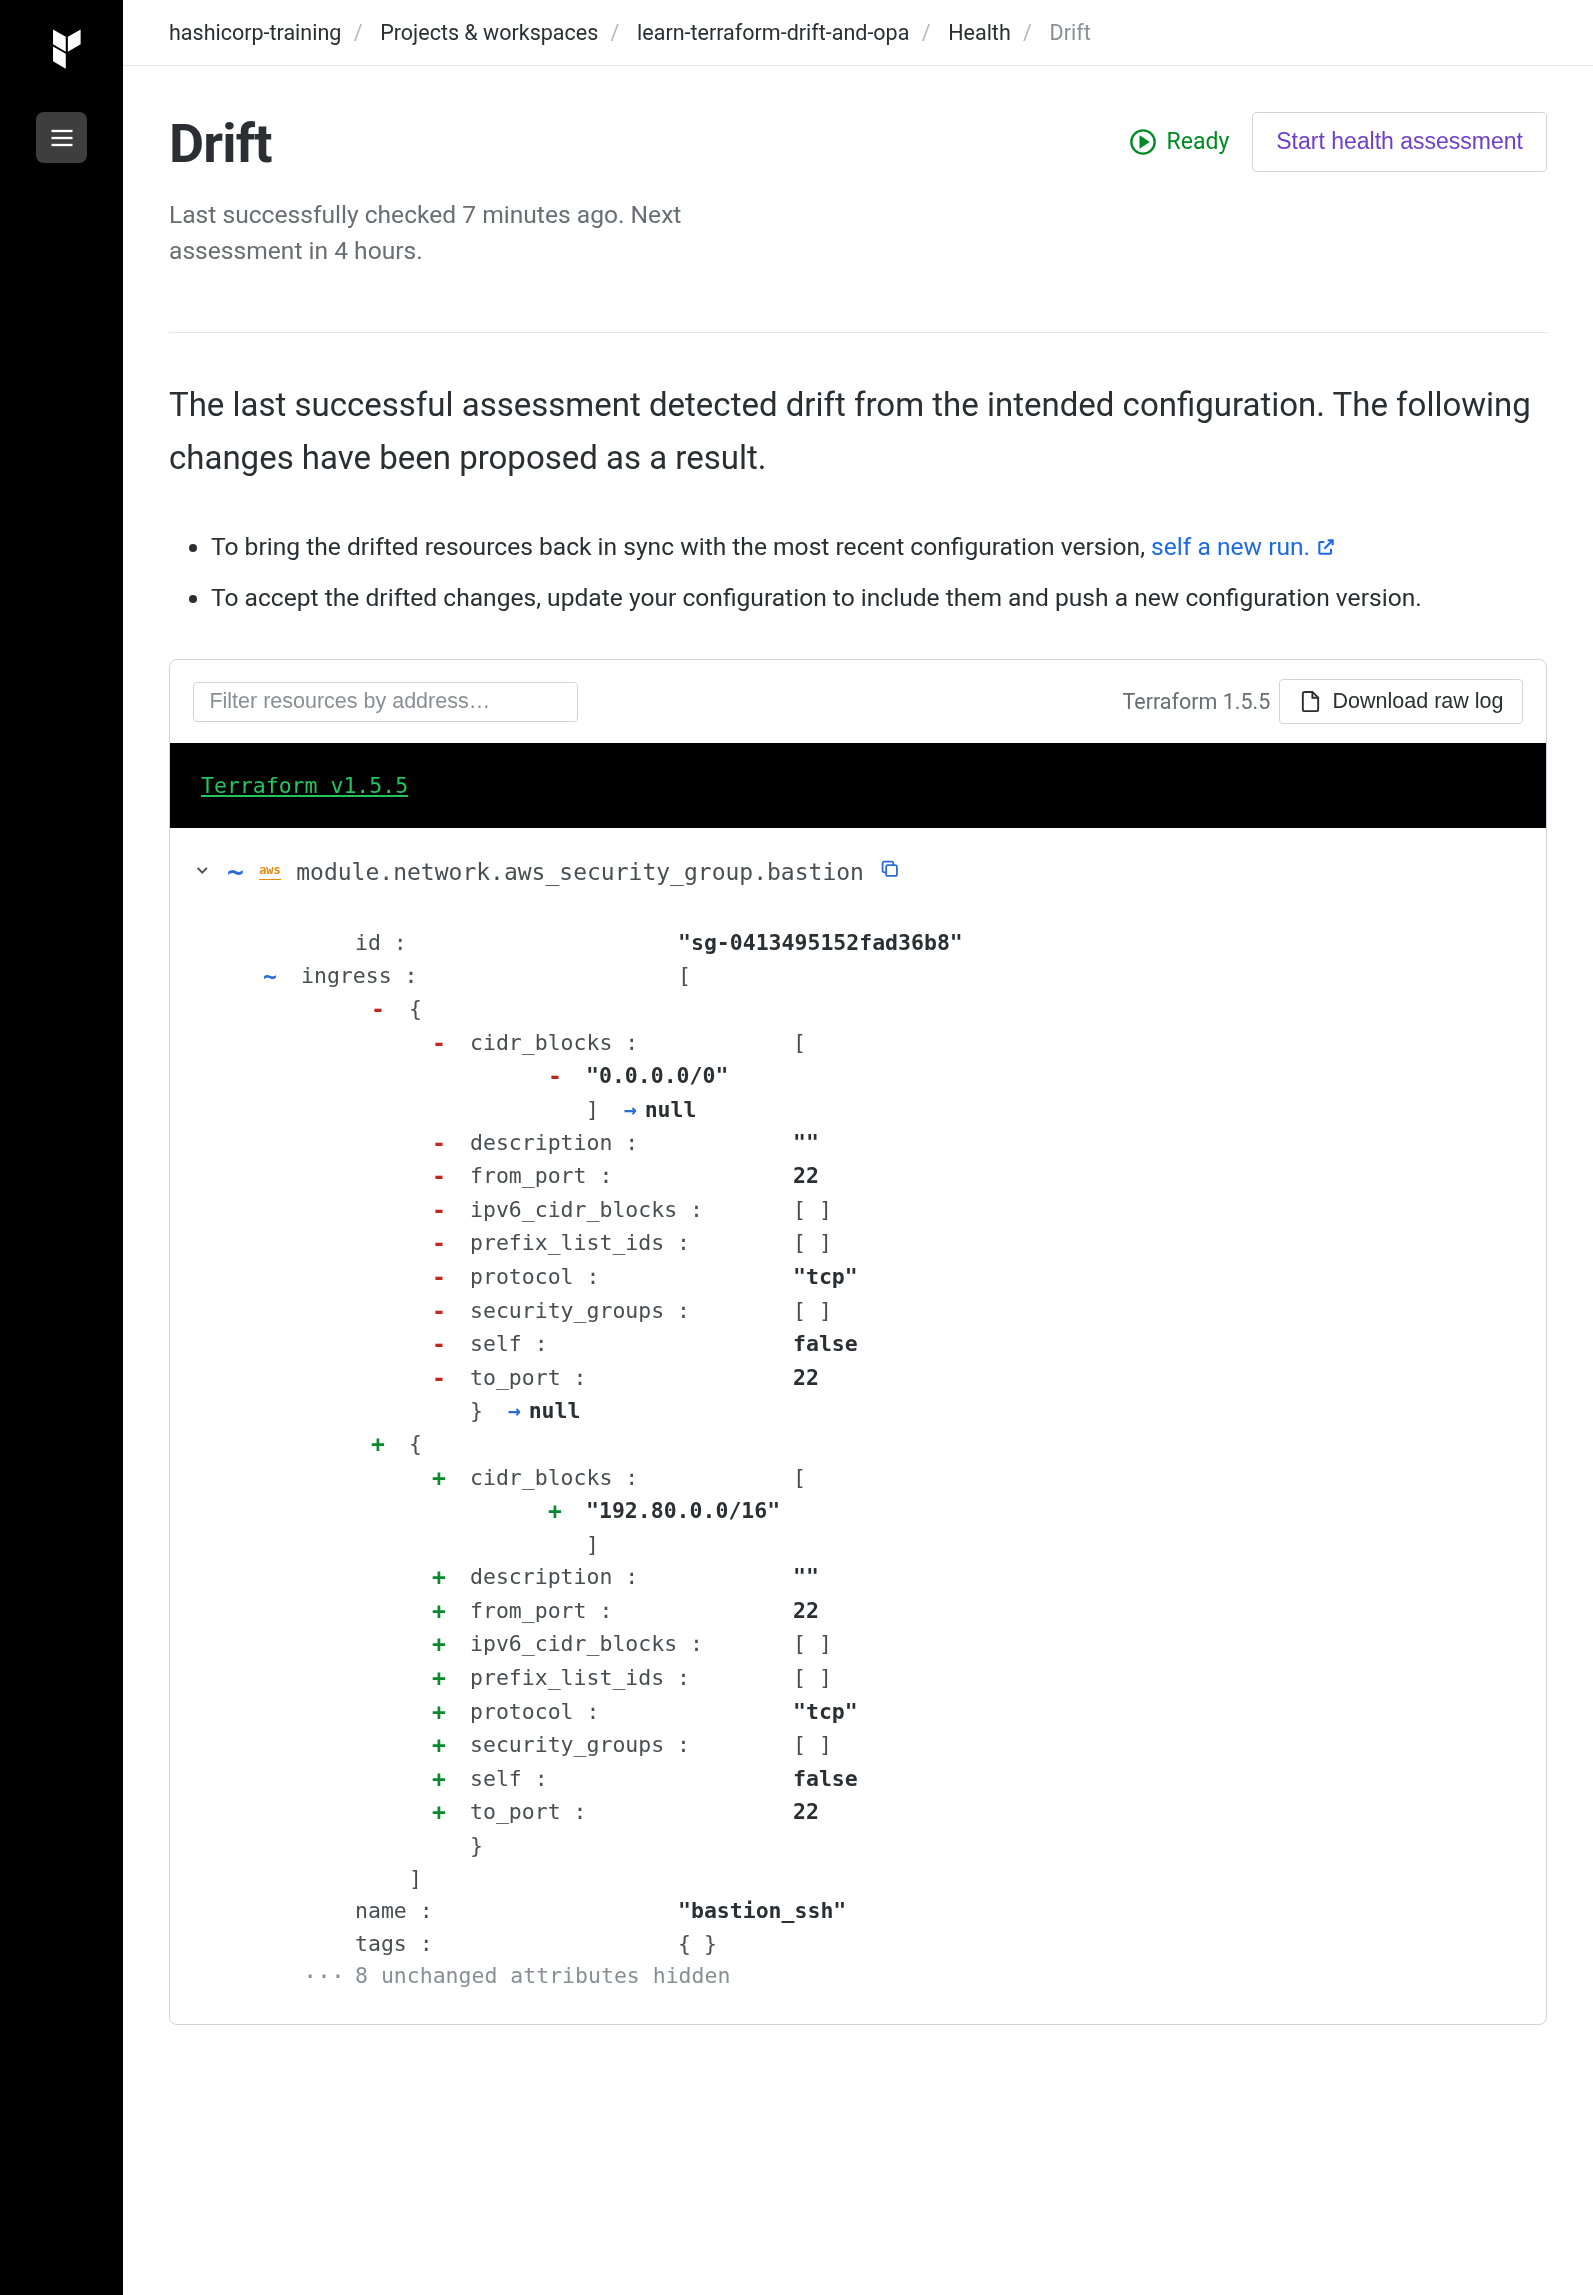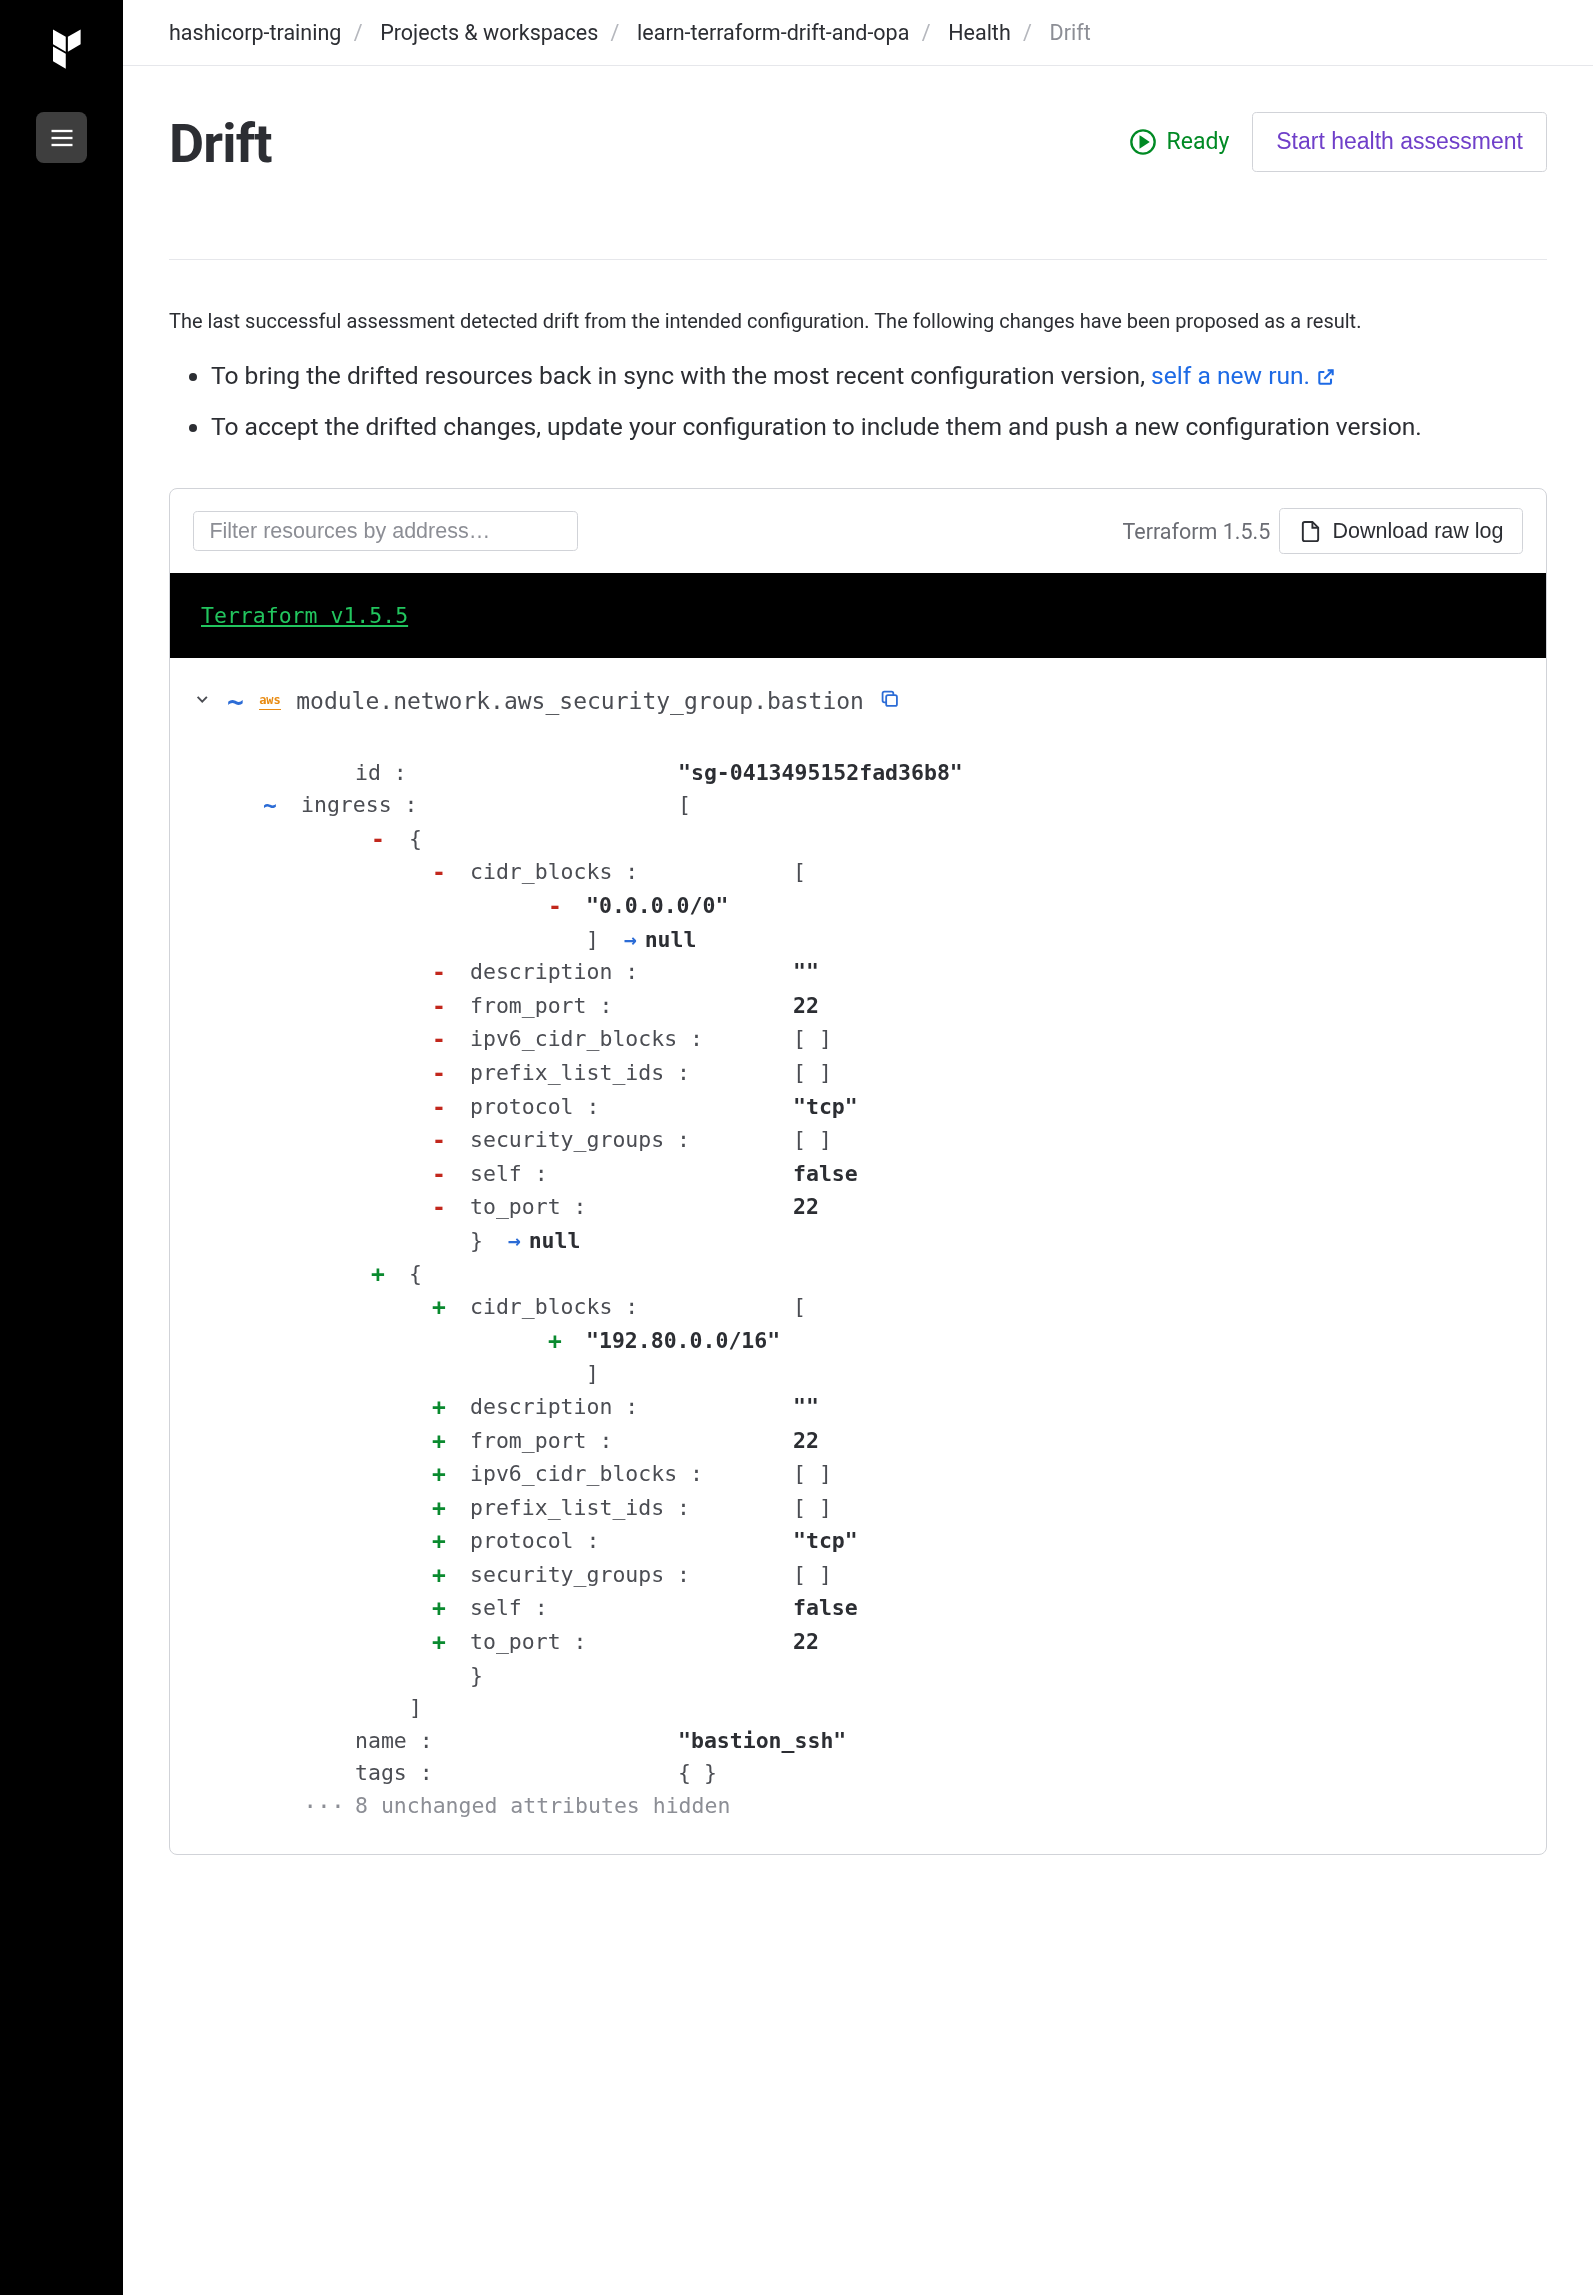--- a/index.html
+++ b/index.html
@@ -44,21 +44,21 @@
 h1 { font-size: 54px; font-weight: 700; margin-bottom: 21.5px; letter-spacing: -0.8px;}
 .subtitle { color: #6b6d74; font-size: 24.6px; line-height: 1.5; max-width: 615px; }
 .header-right { display:flex; align-items:center; gap: 23px; }
 .ready { display:flex; gap: 9.2px; color: #008a24; font-size: 23px; }
 .ready svg { width: 28px; height: 28px; }
 .btn {
   background:#fff; border:0.8px solid #d1d3d8; border-radius:4.6px; padding: 15.4px 23px;
   color: #6f3fc9; font-weight: 500; font-size: 23px;
 }
 .divider { height:0.8px; background:#e6e7eb; margin: 62px 0 46px 0; }
-.intro { font-size: 20px; line-height: 1.6; margin-bottom: 19px; }
+.intro { font-size: 33px; line-height: 1.6; margin-bottom: 42px; }
 .bullets { padding-left: 42px; margin-bottom: 42px; }
 .bullets li { font-size: 24.6px; line-height: 1.6; margin-bottom: 9.2px; }
 .link { color: #1d6ae5; }
 .ext-icon { display:inline-block; vertical-align: -2.3px; }
 .ext-icon svg{ width:20px; height:20px; }
 .panel { border:1.2px solid #d1d3d8; border-radius: 8px; margin-bottom: 26px; }
 .panel-top { padding: 19px 23px; display:flex; align-items:center; justify-content:space-between; gap:15.4px;}
 .filter-input {
   width: 385px; height: 40px; border:1.2px solid #d1d3d8; border-radius:4.6px; padding: 0 15.4px;
   font-size: 21.5px; color:#2c2e33;
@@ -126,20 +126,21 @@
       <span class="crumb">Projects &amp; workspaces</span><span class="sep">/</span>
       <span class="crumb">learn-terraform-drift-and-opa</span><span class="sep">/</span>
       <span class="crumb">Health</span><span class="sep">/</span>
       <span class="crumb active">Drift</span>
     </div>
 
     <div class="content">
       <div class="header">
         <div class="header-left">
           <h1>Drift</h1>
+          <div class="subtitle">Last successfully checked 7 minutes ago. Next assessment in 4 hours.</div>
         </div>
         <div class="header-right">
           <div class="ready">
             <svg viewBox="0 0 24 24" fill="none" stroke="#008a24" stroke-width="2">
                 <circle cx="12" cy="12" r="10"></circle>
                 <polygon points="10,8 16,12 10,16" fill="#008a24"></polygon>
               </svg>
             <span>Ready</span>
           </div>
           <button class="btn">Start health assessment</button>

